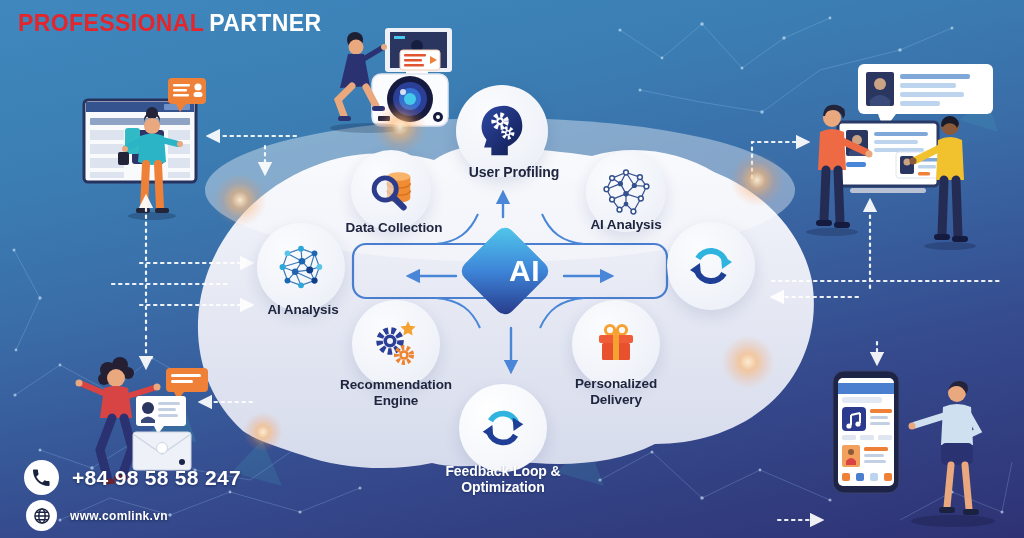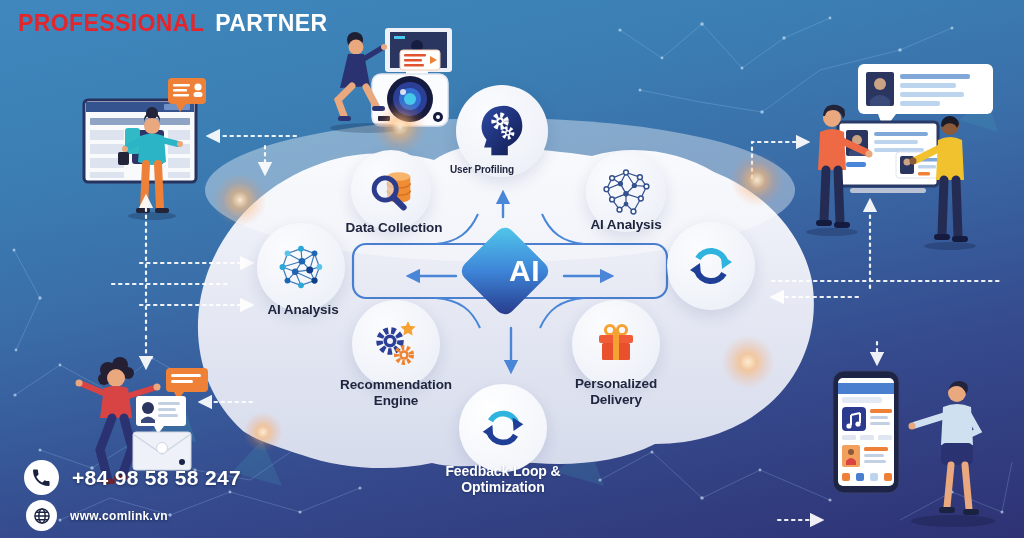--- a/index.html
+++ b/index.html
@@ -7,21 +7,21 @@
     position:relative;width:1024px;height:538px;overflow:hidden;
     font-family:"Liberation Sans",sans-serif;
     background:linear-gradient(168deg,#3f88be 0%,#3b7eb3 24%,#3a6da8 44%,#354a8d 72%,#2e3274 100%);
   }
   .stage *{box-sizing:border-box;}
   svg{display:block;}
   .abs{position:absolute;}
   
   .brand{position:absolute;left:18px;top:10px;font-size:23px;font-weight:800;letter-spacing:.4px;white-space:nowrap;}
   .brand .red{color:#e4262c;}
-  .brand .white{color:#ffffff;margin-left:11px;}
+  .brand .white{color:#ffffff;margin-left:5px;}
   
   .node-circle{
     position:absolute;border-radius:50%;
     background:radial-gradient(circle at 35% 30%, #fbfcfe, #f0f3f9 62%, #e8ecf5);
     box-shadow:0 6px 16px rgba(25,45,105,.12);
     display:flex;align-items:center;justify-content:center;
   }
   .node-label{
     position:absolute;text-align:center;color:#20263f;font-weight:700;
     font-size:13.5px;line-height:1.15;letter-spacing:-.1px;
@@ -525,21 +525,21 @@
 
   <div class="node-circle" style="left:459px;top:384px;width:88px;height:88px;background:radial-gradient(circle at 35% 30%, #ffffff, #f5f7fb 62%, #eef1f8)">
     <svg width="54" height="54" viewBox="0 0 56 56">
       <path d="M15 20.5 A15 15 0 0 1 42.1 22.9" stroke="#2fb4e0" stroke-width="6" fill="none"></path>
       <polygon points="38,17 49,24 39,31" fill="#1f3f96"></polygon>
       <path d="M41 35.5 A15 15 0 0 1 13.9 33.1" stroke="#1f3f96" stroke-width="6" fill="none"></path>
       <polygon points="18,39 7,32 17,25" fill="#1f3f96"></polygon>
     </svg>
   </div>
 
-  <div class="node-label" style="left:412px;top:164px;width:140px;font-size:10px">User Profiling</div>
+  <div class="node-label" style="left:444px;top:164px;width:140px;font-size:14px">User Profiling</div>
   <div class="node-label" style="left:324px;top:220px;width:140px">Data Collection</div>
   <div class="node-label" style="left:566px;top:217px;width:120px">AI Analysis</div>
   <div class="node-label" style="left:243px;top:302px;width:120px">AI Analysis</div>
   <div class="node-label" style="left:336px;top:377px;width:120px">Recommendation Engine</div>
   <div class="node-label light" style="left:441px;top:463px;width:124px;font-size:14px">Feedback Loop &amp; Optimization</div>
   <div class="node-label" style="left:566px;top:376px;width:100px">Personalized Delivery</div>
 
   <div class="ai-text">AI</div>
 
   <div class="brand">

